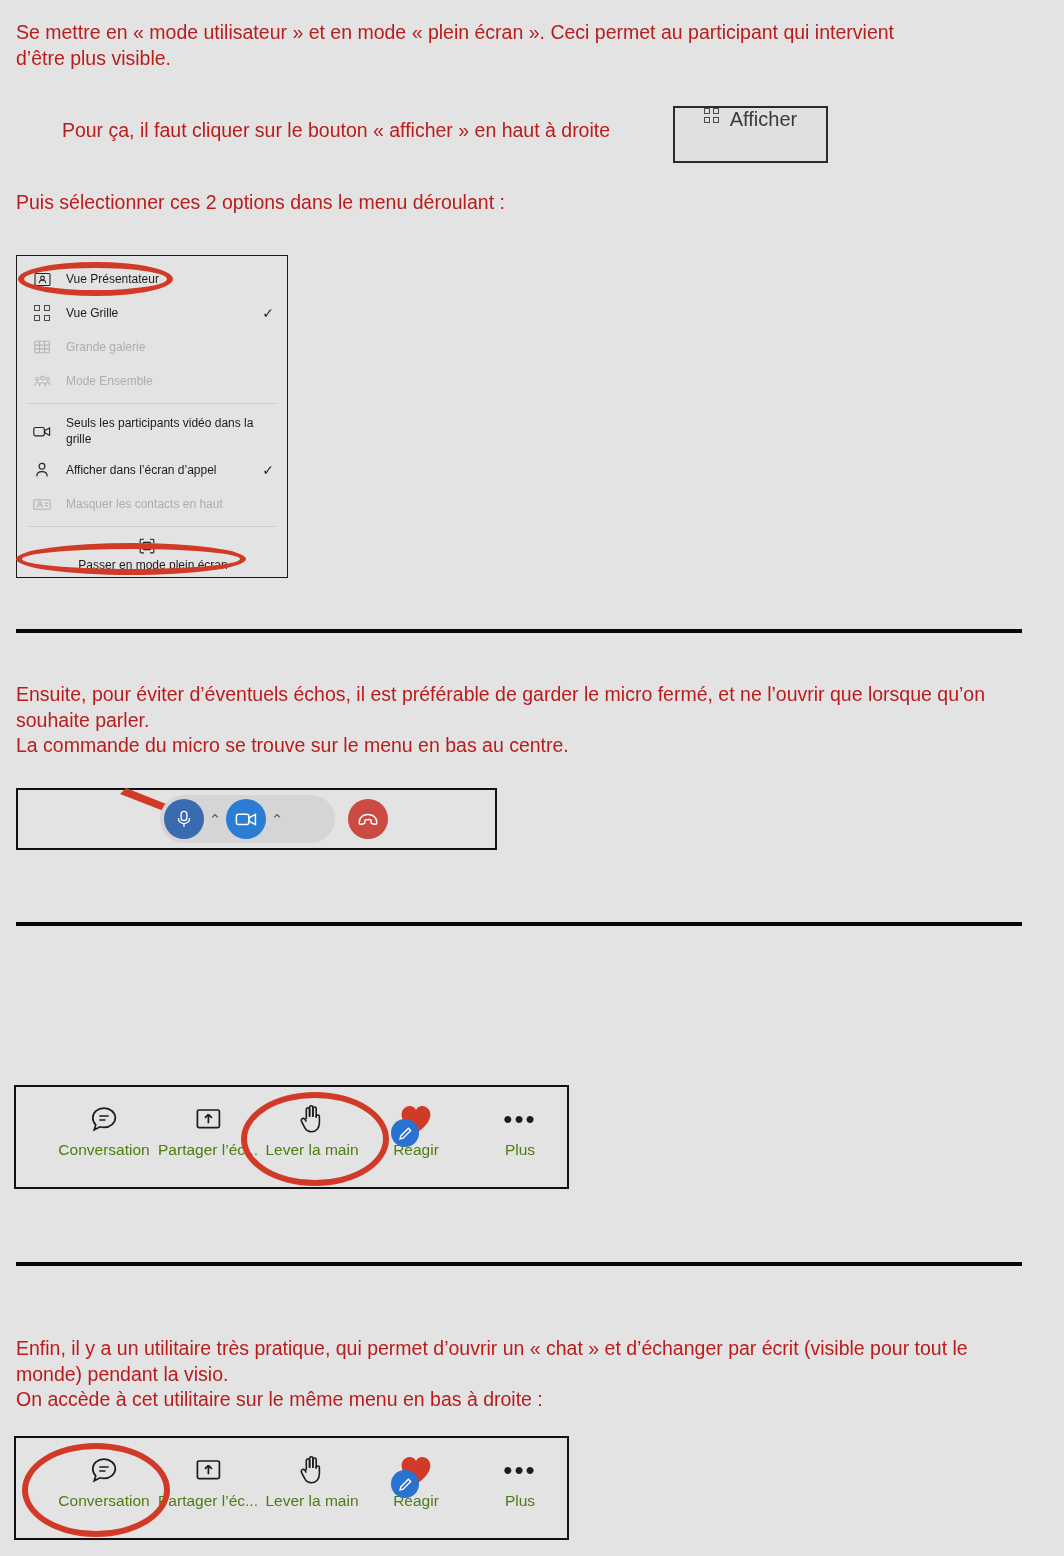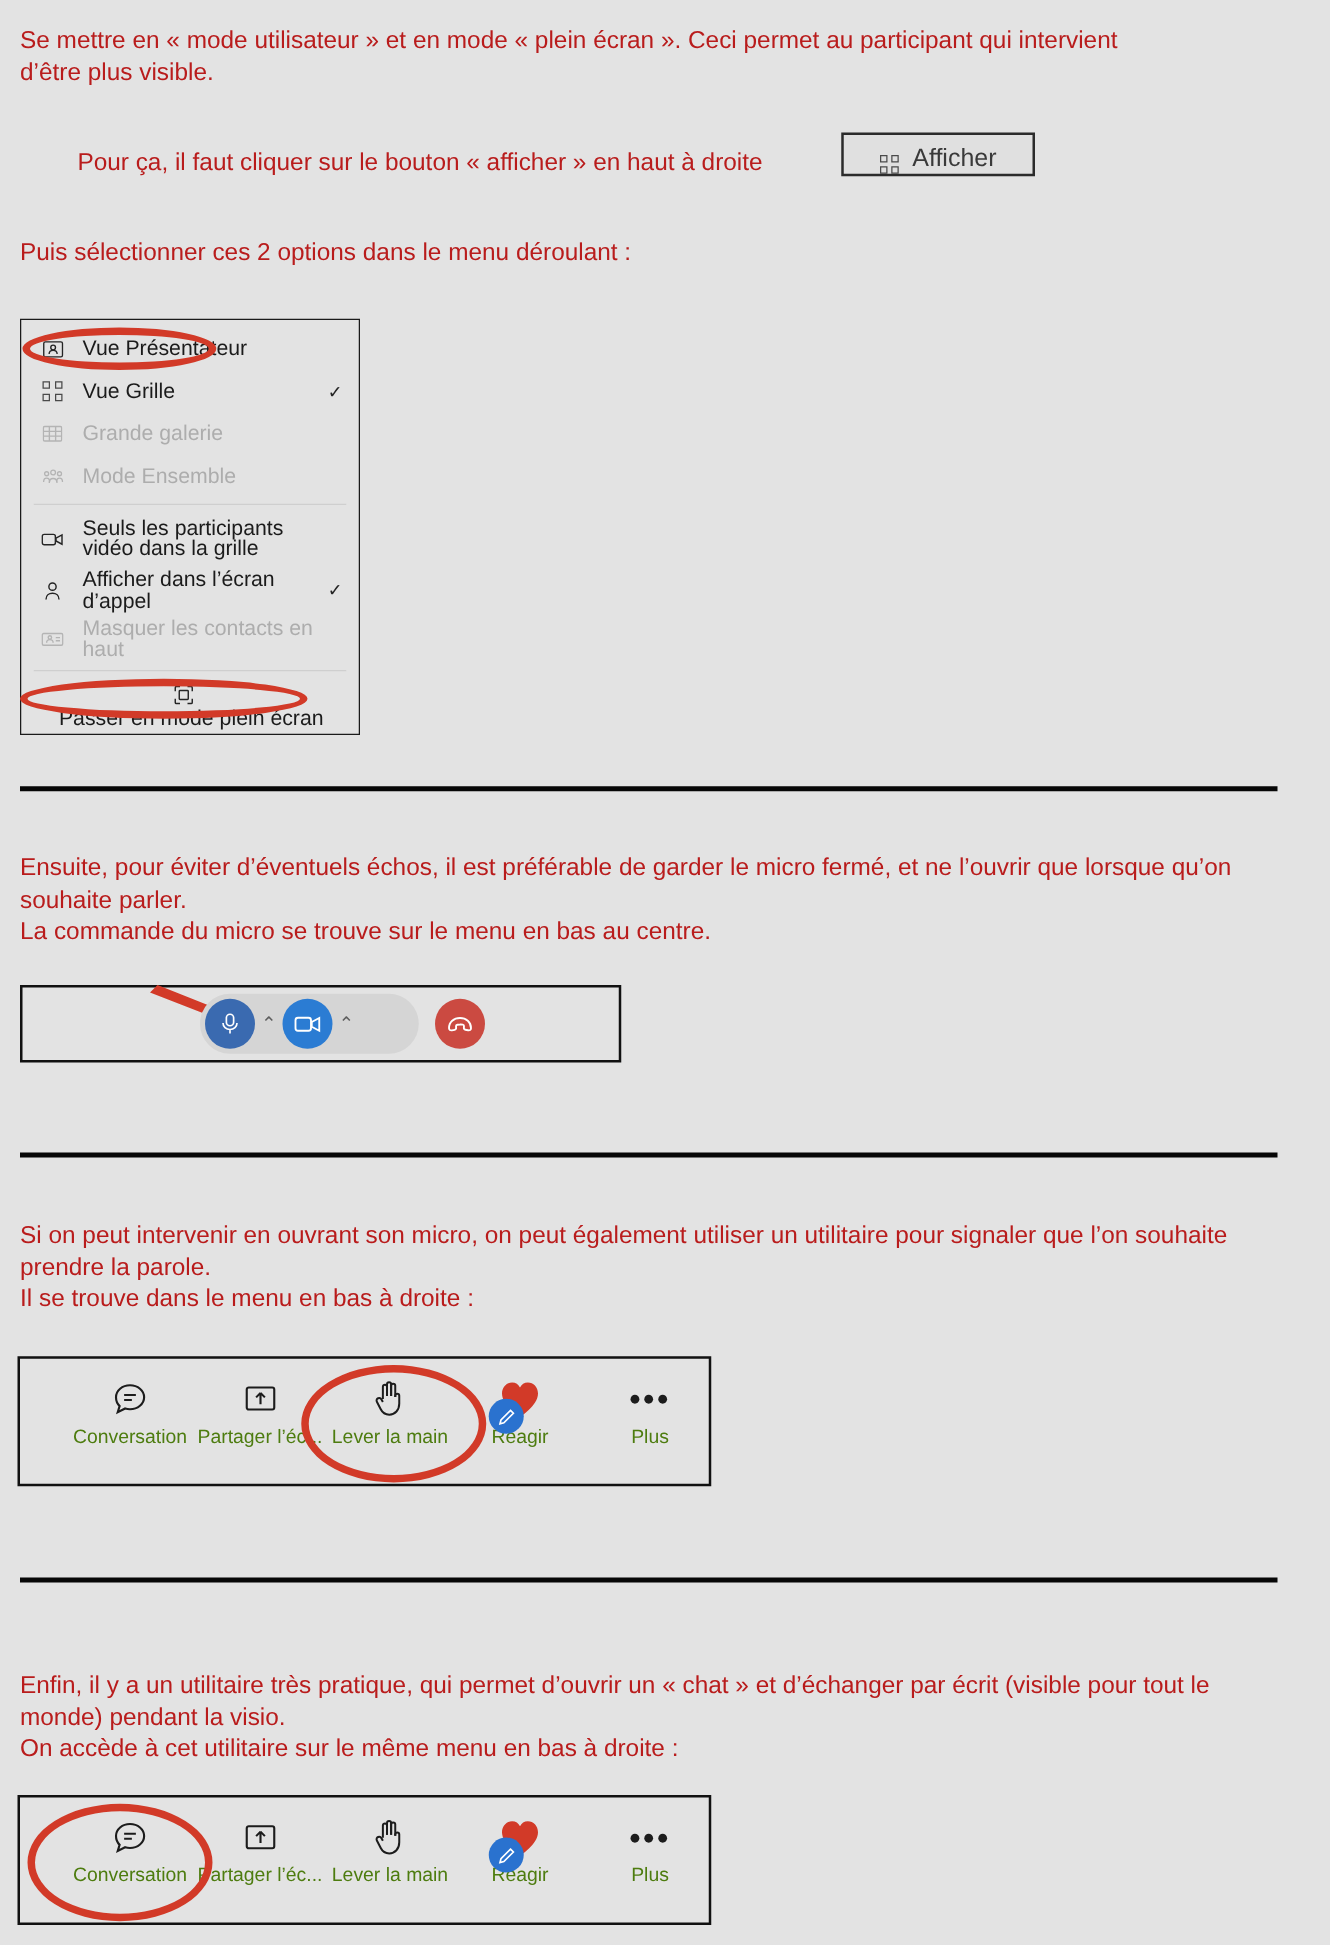--- a/index.html
+++ b/index.html
@@ -21,24 +21,24 @@
     line-height:25.5px;
     color:#b91c1c;
     white-space:pre-line;
     letter-spacing:0px;
   }
 
   
   .afficher-btn{
     position:absolute;
     left:673px;top:106px;
-    width:155px;height:35px;
+    width:155px;height:57px;
     border:2px solid #2b2b2b;
     background:#e0e0e0;
-    display:flex;align-items:flex-end;justify-content:center;
+    display:flex;align-items:flex-start;justify-content:center;
     gap:11px;
     box-sizing:border-box;
   }
   .afficher-btn .lbl{font-size:20px;color:#3a3a3a;}
   .grid-icon{display:inline-block;width:15px;height:15px;position:relative;}
   .grid-icon i{position:absolute;width:6px;height:6px;border:1.4px solid #4a4a4a;box-sizing:border-box;}
   .grid-icon i:nth-child(1){left:0;top:0;}
   .grid-icon i:nth-child(2){right:0;top:0;}
   .grid-icon i:nth-child(3){left:0;bottom:0;}
   .grid-icon i:nth-child(4){right:0;bottom:0;}
@@ -60,21 +60,21 @@
     box-sizing:border-box;
     position:relative;
   }
   .menu-item .mi-ico{
     width:22px;min-width:22px;height:22px;
     margin-right:13px;
     display:flex;align-items:center;justify-content:center;
     color:#252525;
   }
   .menu-item .mi-lbl{
-    font-size:17px;line-height:16.5px;
+    font-size:12px;line-height:16.5px;
     color:#1b1b1b;
     flex:1;
   }
   .menu-item.disabled .mi-lbl{color:#adadad;}
   .menu-item.disabled .mi-ico{color:#b4b4b4;}
   .menu-item .mi-check{
     font-size:14px;color:#252525;width:14px;text-align:center;
   }
   .menu-sep{height:1px;background:#cfcfcf;margin:5px 10px 5px 10px;}
   .menu-item.tall{min-height:44px;align-items:center;}
@@ -296,22 +296,20 @@
   </div>
 
   <div class="hangup">
     <svg width="24" height="14" viewBox="0 0 24 14" fill="none" stroke="#fff" stroke-width="1.5">
       <path d="M3.2 10.5C3.2 5.4 7.1 2.4 12 2.4s8.8 3 8.8 8.1c0 1.5-1.1 1.9-2.3 1.7l-2.2-.4c-1-.2-1.3-.8-1.2-1.7l.1-1c.1-.8-.3-1.2-1-1.35A9.6 9.6 0 0 0 12 7.6c-.8 0-1.6.05-2.2.2-.7.15-1.1.55-1 1.35l.1 1c.1.9-.2 1.5-1.2 1.7l-2.2.4c-1.2.2-2.3-.2-2.3-1.75z"></path>
     </svg>
   </div>
 
   <div class="hrule" style="top:922px;"></div>
 
-  <div class="para" style="left:16px;top:976px;width:990px;">Si on peut intervenir en ouvrant son micro, on peut également utiliser un utilitaire pour signaler que l’on souhaite prendre la parole.
-Il se trouve dans le menu en bas à droite :</div>
 
   <div class="shotbox" style="left:14px;top:1085px;width:555px;height:104px;"></div>
 
   <div class="tbar" style="left:52px;top:1097px;">
     <div class="tb-item">
       <span class="tb-ico">
         <svg width="28" height="27" viewBox="0 0 28 27" fill="none" stroke="currentColor" stroke-width="1.7">
           <path d="M14 2.2c6.2 0 11.3 4.2 11.3 9.6 0 5.3-5.1 9.6-11.3 9.6-1.4 0-2.7-.2-3.9-.6l-5.9 3 1.5-4.9c-1.8-1.8-2.9-4.2-2.9-7.1 0-5.4 5-9.6 11.2-9.6z"></path>
           <path d="M9.3 10h9.4M9.3 14h6.2"></path>
         </svg>

